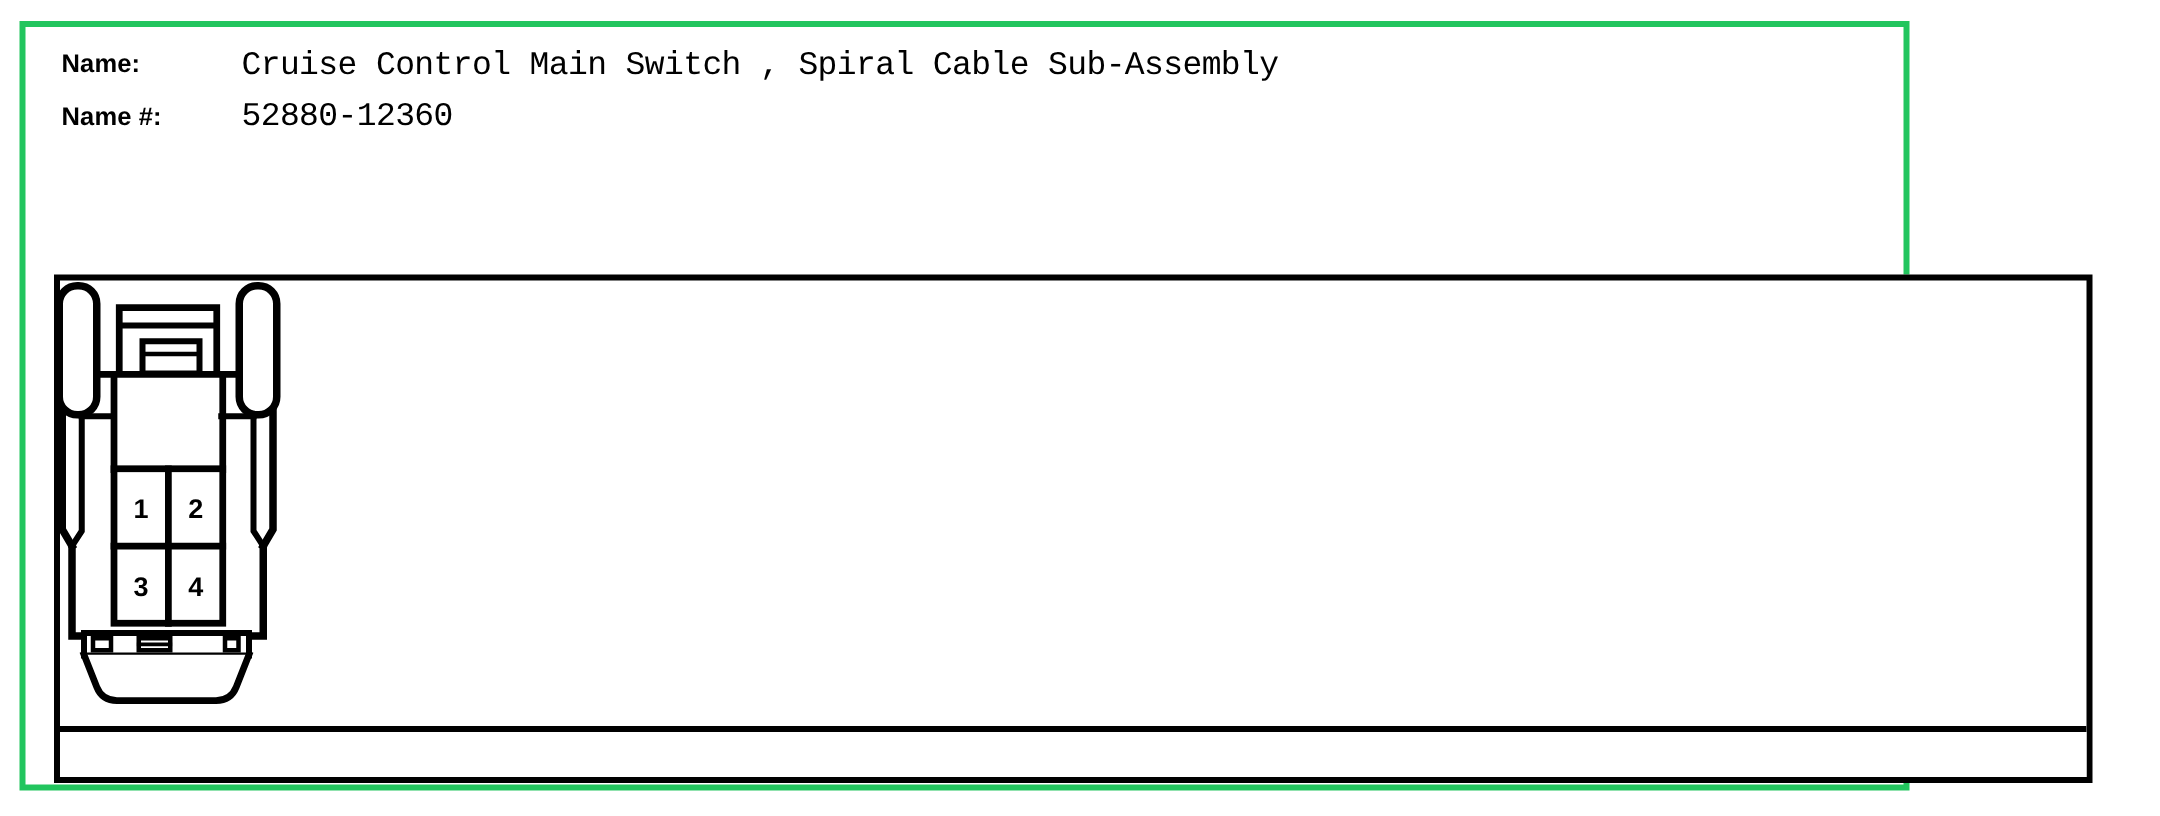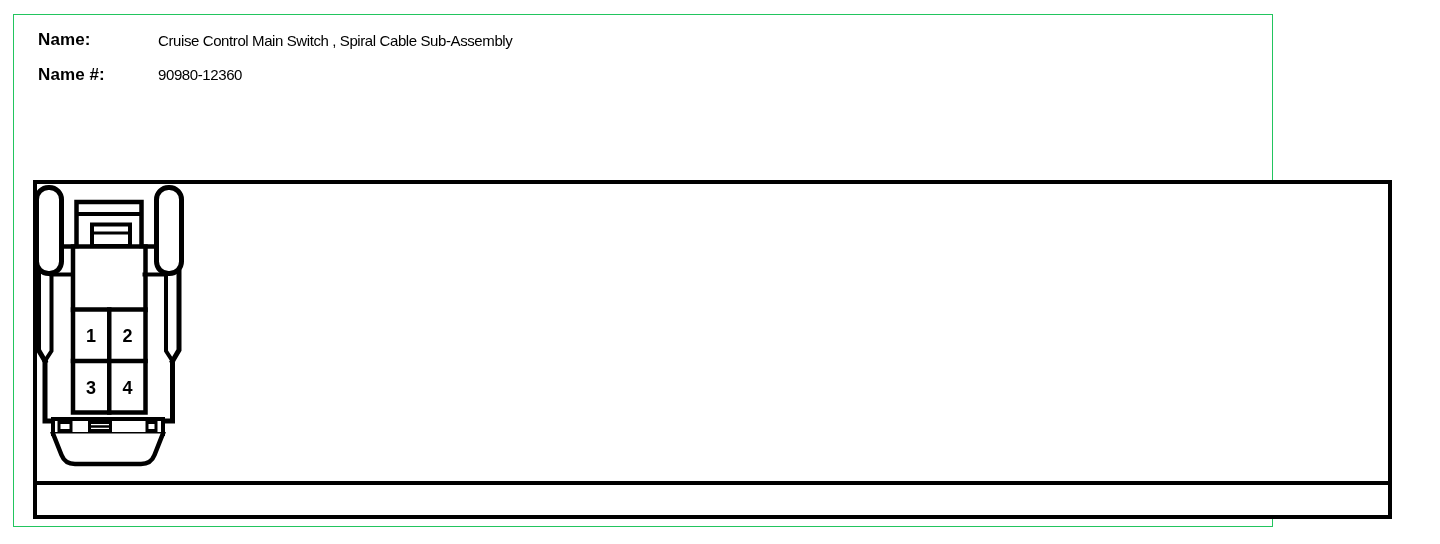--- a/index.html
+++ b/index.html
@@ -2,26 +2,26 @@
 <html><head>
 <meta charset="utf-8">
 <style>
   html,body{margin:0;padding:0;background:#fff;}
   .stage{
     position:relative;width:1440px;height:544px;background:#fff;
     font-family:"Liberation Sans",sans-serif;color:#000;overflow:hidden;
   }
   .outer-border{
     position:absolute;left:13px;top:14px;width:1260px;height:513px;
-    border:1px solid #22c55e;box-sizing:border-box;
+    border:4px solid #22c55e;box-sizing:border-box;
   }
   .header{position:absolute;left:24px;top:8px;}
   .info-row{display:flex;height:34.5px;align-items:center;}
   .info-label{width:120px;font-weight:bold;font-size:17px;letter-spacing:0.1px;}
-  .info-value{font-size:15px;letter-spacing:-0.4px;white-space:pre;}
+  .info-value{font-size:22px;letter-spacing:-0.4px;white-space:pre;font-family:Liberation Mono, monospace;}
   .diagram-box{
     position:absolute;left:19px;top:165px;width:1359px;height:339px;
     border:4px solid #000;box-sizing:border-box;background:#fff;
   }
   .footer-strip{
     position:absolute;left:0;right:0;bottom:0;height:30px;
     border-top:4px solid #000;background:#fff;
   }
   .connector-svg{position:absolute;left:-5px;top:0;width:154px;height:292px;}
   .connector-svg *{vector-effect:none;}
@@ -33,21 +33,21 @@
 <div class="stage">
   <div class="outer-border">
 
     <div class="header">
       <div class="info-row">
         <span class="info-label">Name:</span>
         <span class="info-value">Cruise Control Main Switch , Spiral Cable Sub-Assembly</span>
       </div>
       <div class="info-row">
         <span class="info-label">Name #:</span>
-        <span class="info-value">90980-12360</span>
+        <span class="info-value">52880-12360</span>
       </div>
     </div>
 
     <div class="diagram-box">
 
       <svg class="connector-svg" viewBox="0 0 154 292" xmlns="http://www.w3.org/2000/svg" fill="none" stroke="#000" stroke-linecap="square">
 
         <rect x="4.5" y="3.5" width="25" height="86" rx="12" stroke-width="5" fill="#fff"></rect>
 
         <rect x="124.5" y="3.5" width="25" height="86" rx="12" stroke-width="5" fill="#fff"></rect>

